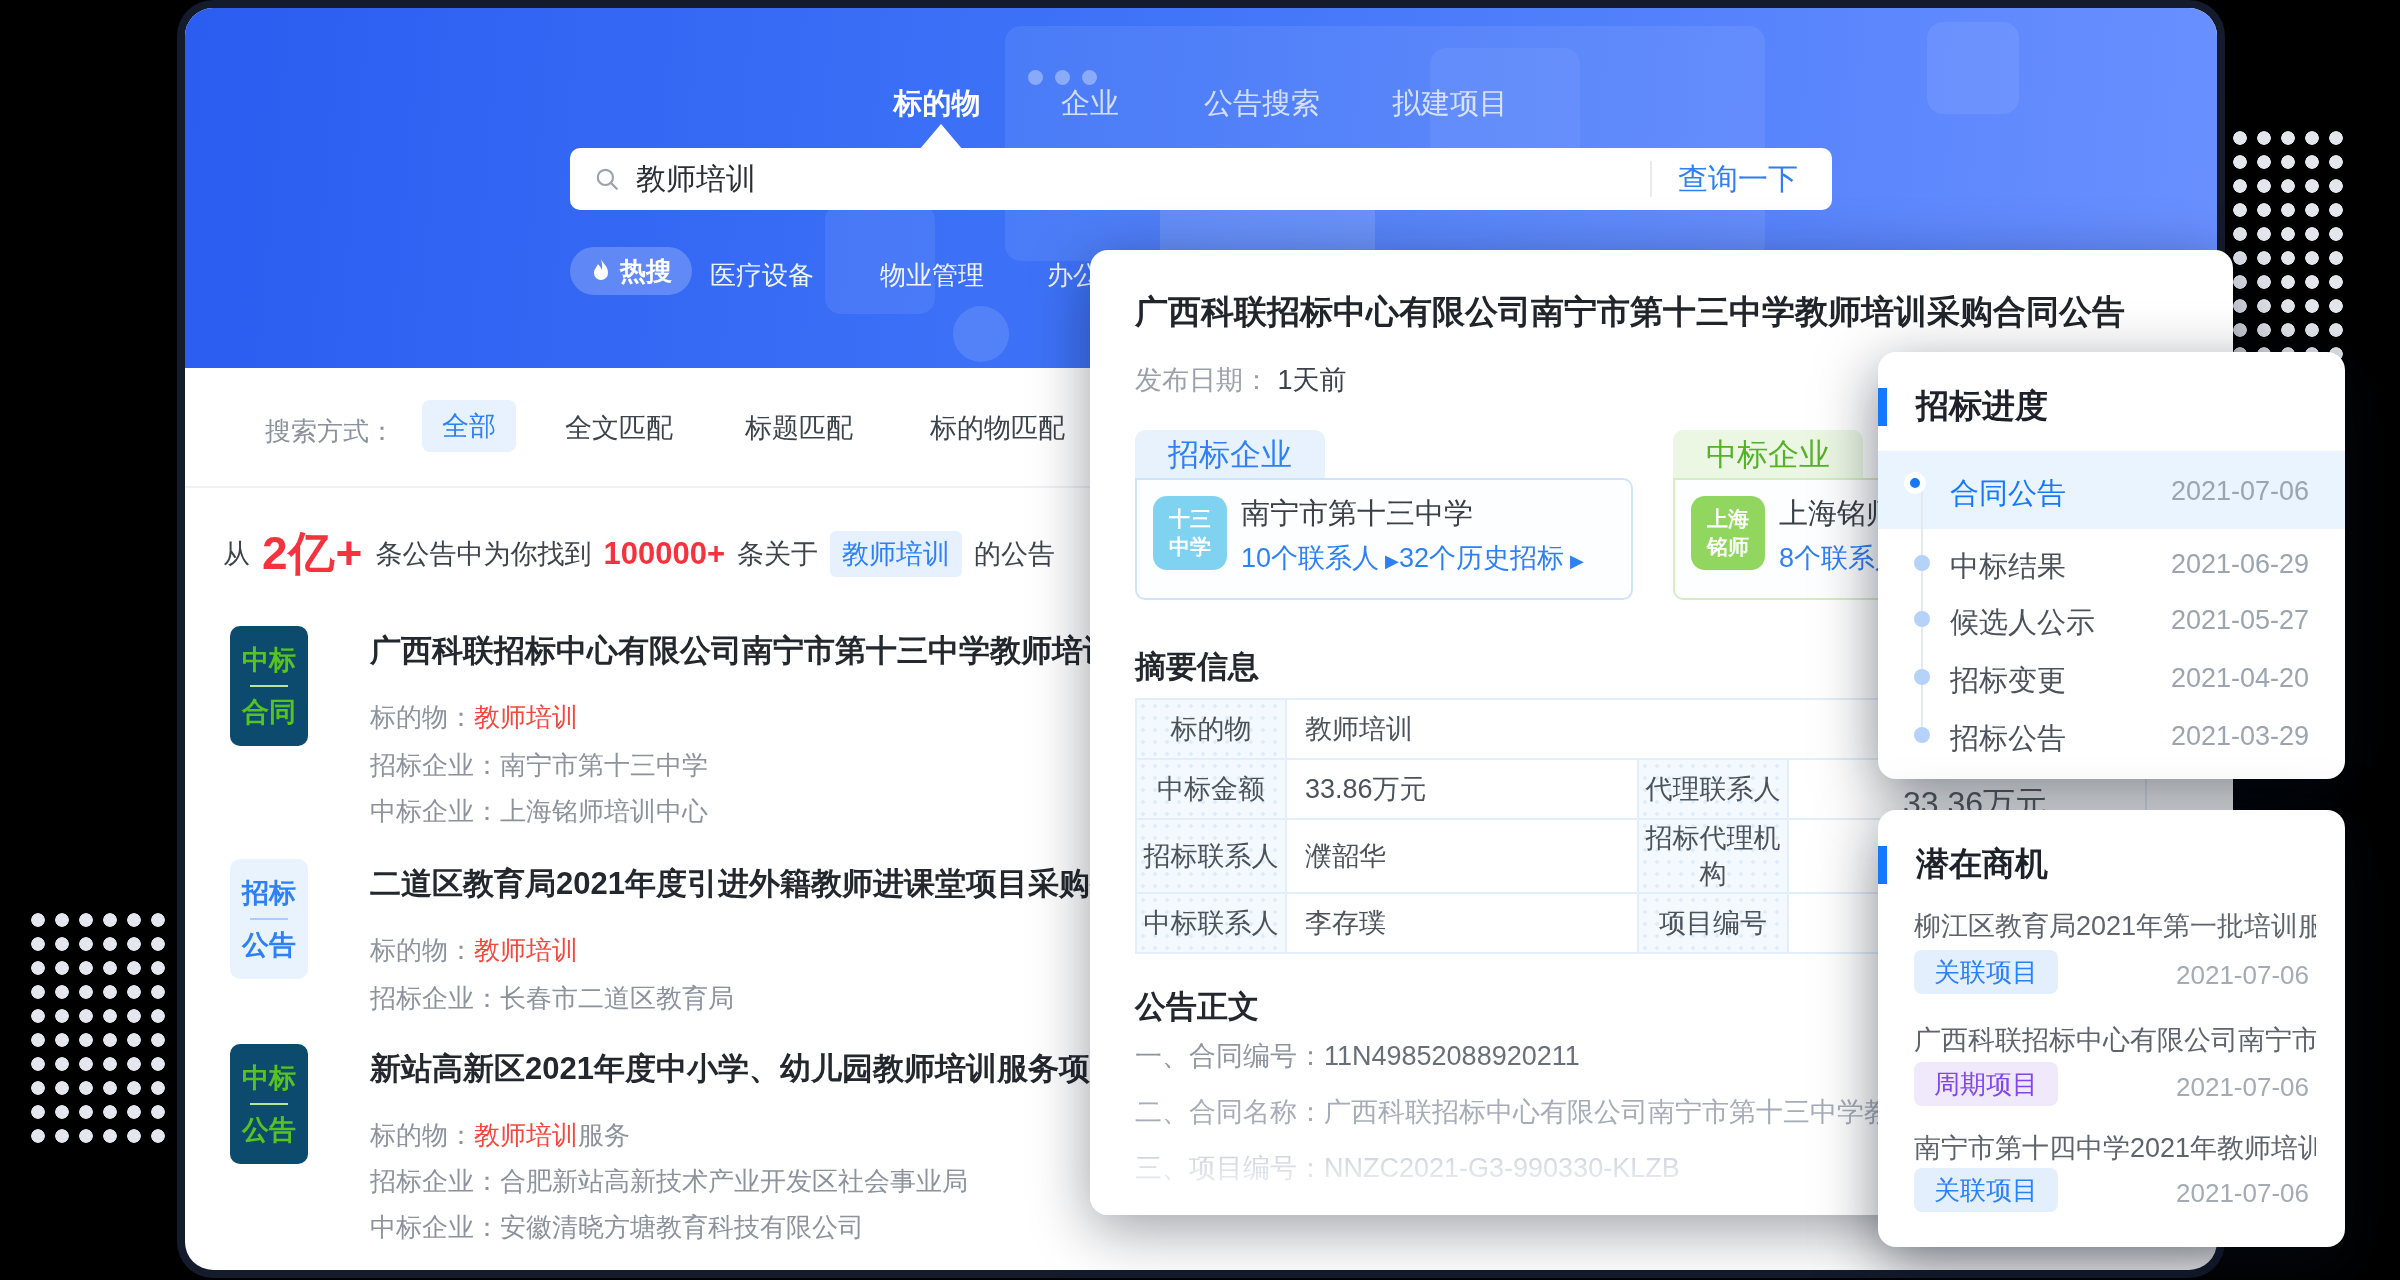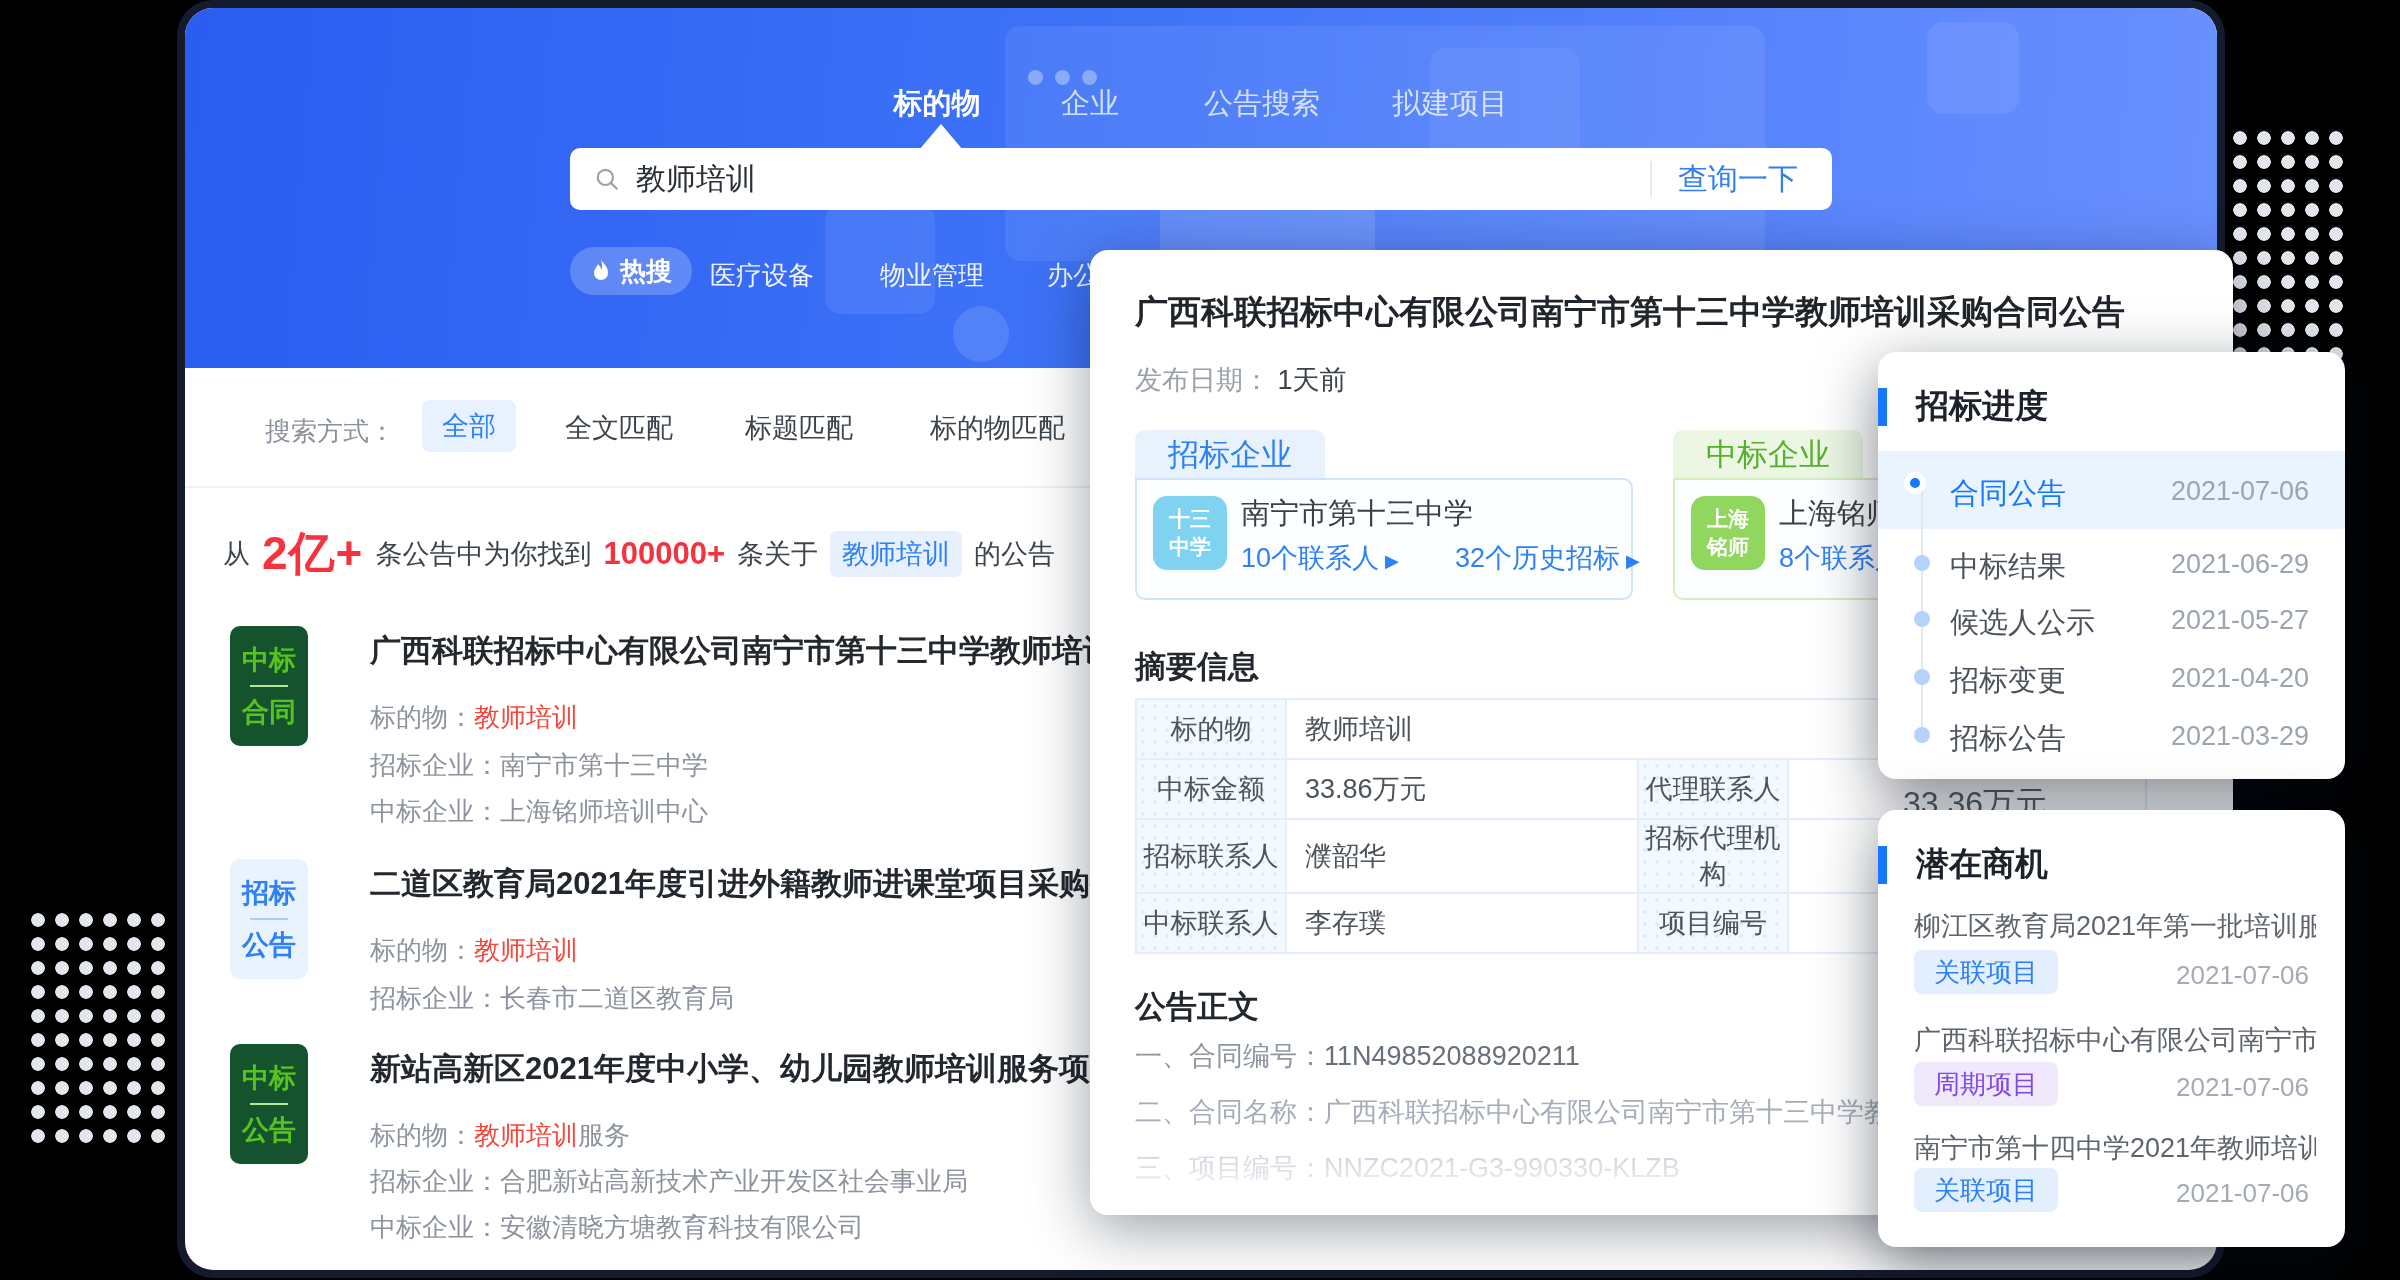--- a/index.html
+++ b/index.html
@@ -57,21 +57,21 @@
   
   .count-row { position:absolute; left:38px; top:516px; height:60px; display:flex; align-items:center; gap:12px; white-space:nowrap; }
   .count-row .t { font-size:27px; color:#3d444c; }
   .count-big { font-size:46px; font-weight:700; color:#f5333f; letter-spacing:1px; }
   .count-num { font-size:31px; font-weight:700; color:#f5333f; }
   .count-chip { background:#e7f1fe; color:#2e80f7; font-size:27px; padding:5px 12px; border-radius:6px; cursor:pointer; }
 
   
   .result { position:absolute; left:45px; width:1900px; height:230px; }
   .rtag { position:absolute; left:0; top:6px; width:78px; height:120px; border-radius:10px; text-align:center; font-size:27px; font-weight:700; }
-  .rtag.green { background:#14532d; color:#57c31f; }
+  .rtag.green { background:#0c4a6e; color:#57c31f; }
   .rtag.blue  { background:#e8f3fe; color:#2e80f7; }
   .rtag .l1 { position:absolute; left:0; right:0; top:16px; }
   .rtag .l2 { position:absolute; left:0; right:0; top:68px; }
   .rtag .dv { position:absolute; left:20px; top:59px; width:38px; height:2px; }
   .rtag.green .dv { background:#b7e698; }
   .rtag.blue .dv { background:#a9cdf9; }
   .rtitle { position:absolute; left:140px; top:10px; font-size:31px; font-weight:700; color:#23272e; white-space:nowrap; cursor:pointer; }
   .rfield { position:absolute; left:140px; font-size:26px; color:#8c939d; white-space:nowrap; }
   .rfield .red { color:#f5473b; }
 
@@ -90,21 +90,21 @@
   .ent-box { position:absolute; left:0; top:48px; width:498px; height:122px; border-radius:0 10px 10px 10px; background:#fdfeff; }
   .ent.blue .ent-tab { background:#e7f2fd; color:#2e80f7; }
   .ent.blue .ent-box { border:2px solid #cfe4fb; }
   .ent.green .ent-tab { background:#ebf7e3; color:#55b02a; }
   .ent.green .ent-box { border:2px solid #d6edc3; }
   .ent-avatar { position:absolute; left:16px; top:16px; width:74px; height:74px; border-radius:14px;
     color:#fff; font-size:21px; font-weight:700; display:flex; flex-direction:column; align-items:center; justify-content:center; line-height:1.35; }
   .ent.blue .ent-avatar { background:#7fd3f0; }
   .ent.green .ent-avatar { background:#90d65f; }
   .ent-name { position:absolute; left:104px; top:14px; font-size:29px; color:#3a4048; white-space:nowrap; }
-  .ent-links { position:absolute; left:104px; top:60px; font-size:27px; color:#2e80f7; white-space:nowrap; display:flex; gap:56px; }
+  .ent-links { position:absolute; left:104px; top:60px; font-size:27px; color:#2e80f7; white-space:nowrap; display:flex; }
   .ent-links .arr { font-size:18px; margin-left:6px; }
   .ent-links span { cursor:pointer; }
 
   .sec-head { position:absolute; left:45px; font-size:31px; font-weight:700; color:#23272e; }
 
   .sum-table { position:absolute; left:45px; top:448px; width:1012px; border:2px solid #e2eefb; border-collapse:collapse; }
   .sum-table td { border:2px solid #e2eefb; height:60px; font-size:27px; color:#4c535b; }
   .sum-table td.h { width:150px; text-align:center; background:#f3f9fe;
     background-image:radial-gradient(#e0ecfa 22%, transparent 25%); background-size:12px 12px; }
   .sum-table td.v { padding-left:18px; }

